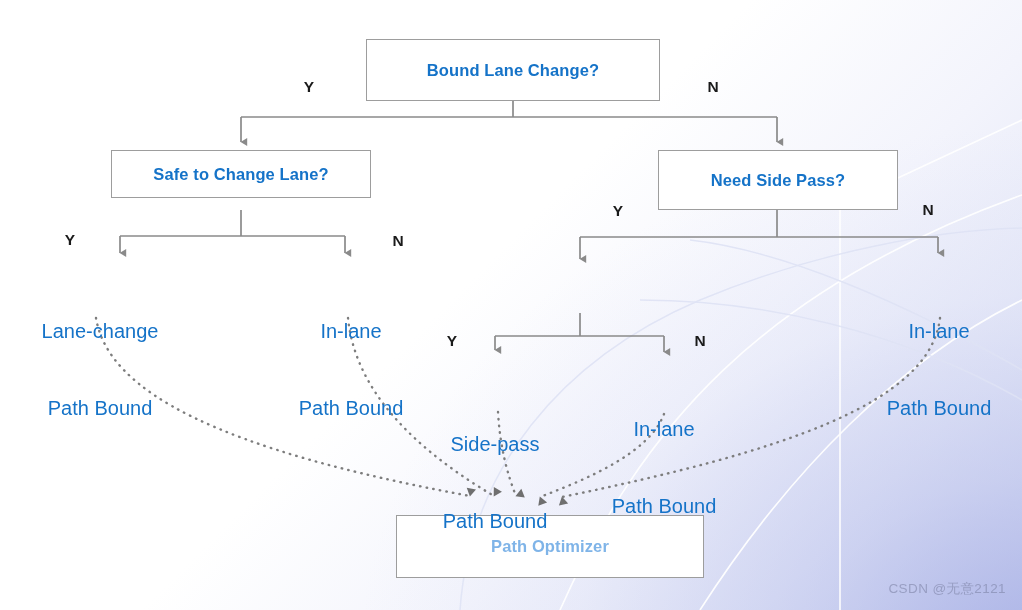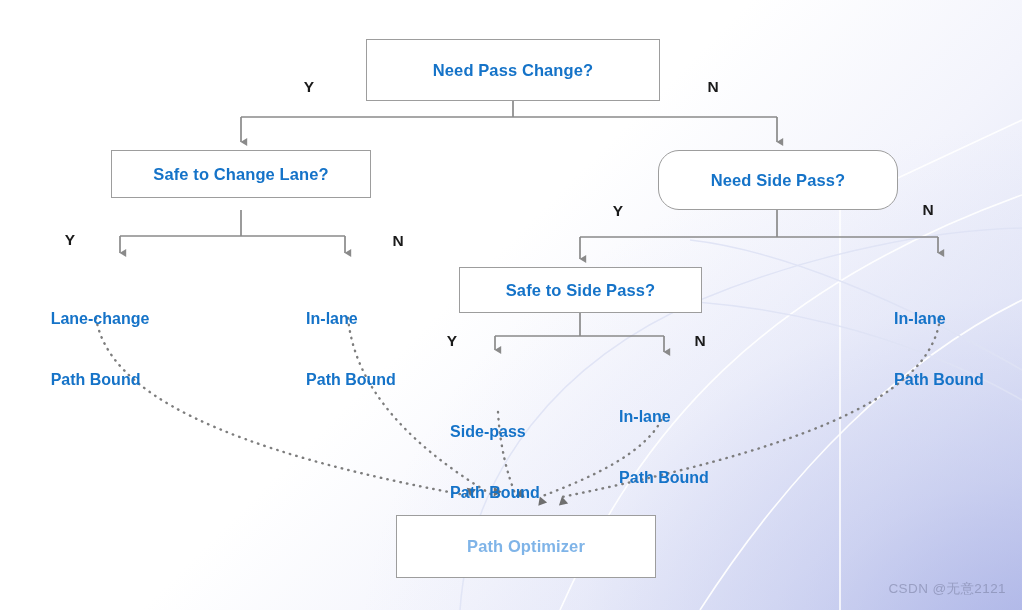--- a/index.html
+++ b/index.html
@@ -29,24 +29,24 @@
     font-weight: bold;
     font-size: 16.5px;
     letter-spacing: 0.1px;
     white-space: nowrap;
   }
   .node.terminal { color: #7fb4e8; }
 
   .leaf {
     position: absolute;
     color: #1573c8;
-    font-weight: bold;
-    font-size: 16px;
+    font-weight: normal;
+    font-size: 20px;
     line-height: 1.28;
-    text-align: left;
+    text-align: center;
     white-space: pre;
     transform: translateX(-50%);
   }
   .yn {
     position: absolute;
     color: #1a1a1a;
     font-weight: bold;
     font-size: 15.5px;
     transform: translate(-50%, -50%);
   }
@@ -114,36 +114,33 @@
     <g stroke="#7d7d7d" stroke-width="2.4" fill="none" stroke-linecap="round" stroke-dasharray="0.5 6.2">
       <path d="M96,318 C108,392 220,450 470,496" marker-end="url(#arwdot)"></path>
       <path d="M348,318 C356,400 430,458 494,496" marker-end="url(#arwdot)"></path>
       <path d="M498,412 C500,448 508,476 516,496" marker-end="url(#arwdot)"></path>
       <path d="M664,414 C650,452 590,478 540,497" marker-end="url(#arwdot)"></path>
       <path d="M940,318 C930,404 780,452 562,497" marker-end="url(#arwdot)"></path>
     </g>
   </svg>
 
   <div class="node" style="left:366px; top:39px; width:294px; height:62px;">
-    <span>Need Pass Change?</span>
+    <span>Bound Lane Change?</span>
   </div>
 
   <div class="node" style="left:111px; top:150px; width:260px; height:48px;">
     <span>Safe to Change Lane?</span>
   </div>
 
-  <div class="node" style="left:658px; top:150px; width:240px; height:60px;border-radius:21px;">
+  <div class="node" style="left:658px; top:150px; width:240px; height:60px;">
     <span>Need Side Pass?</span>
   </div>
 
-  <div class="node" style="left:459px; top:267px; width:243px; height:46px;">
-    <span>Safe to Side Pass?</span>
-  </div>
 
-  <div class="node terminal" style="left:396px; top:515px; width:260px; height:63px;">
+  <div class="node terminal" style="left:396px; top:515px; width:308px; height:63px;">
     <span>Path Optimizer</span>
   </div>
 
   <div class="leaf" style="left:100px; top:268px;">
     <div>Lane-change</div>
     <div>Path Bound</div>
   </div>
 
   <div class="leaf" style="left:351px; top:268px;">
     <div>In-lane</div>

